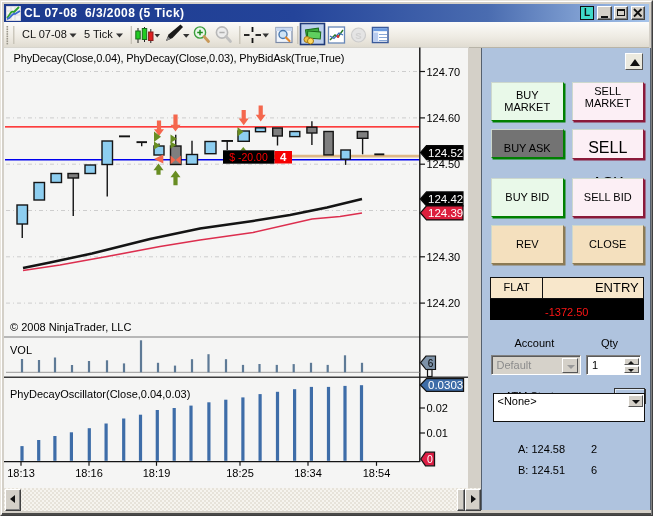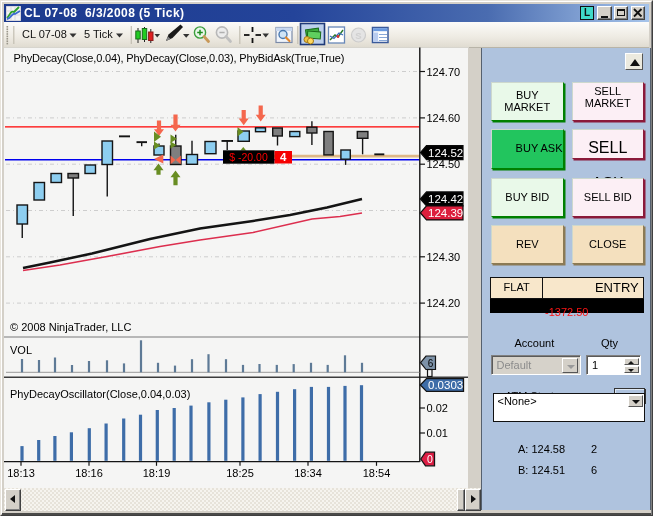--- a/index.html
+++ b/index.html
@@ -256,31 +256,31 @@
 <line x1="379" y1="37.5" x2="387" y2="37.5" stroke="#88a8d8" stroke-width="1"></line>
 <line x1="379" y1="40.5" x2="387" y2="40.5" stroke="#88a8d8" stroke-width="1"></line>
   </svg>
 <div class="abs" style="left:468px;top:47.5px;width:14px;height:441px;background:#d4d0c8;"></div>
 <div class="abs" style="left:481px;top:47.5px;width:170px;height:462px;background:#afc3de;border-left:1.5px solid #55606e;border-right:1.5px solid #55606e;"></div>
 <div class="abs" style="left:624.5px;top:52.5px;width:18px;height:17.5px;background:#eceadf;border:1px solid #fff;border-right-color:#555;border-bottom-color:#555;">
     <div class="abs" style="left:4px;top:5px;width:0;height:0;border-left:5px solid transparent;border-right:5px solid transparent;border-bottom:7px solid #111;"></div>
   </div>
 <div class="abs" style="left:491px;top:81.5px;width:72.5px;height:39px;background:#e9f9e9;border:1px solid #b8c4b8;border-color:#cdd8cd #008000 #008000 #cdd8cd;box-shadow:1.5px 1.5px 0 #008000;font-size:11px;color:#000;text-align:center;padding-top:6px;">BUY<br>MARKET</div>
 <div class="abs" style="left:571.5px;top:81.5px;width:72.5px;height:39px;background:#fceff5;border:1px solid #b8c4b8;border-color:#cdd8cd #8b1a3a #8b1a3a #cdd8cd;box-shadow:1.5px 1.5px 0 #8b1a3a;font-size:11px;color:#000;text-align:center;padding-top:2px;">SELL<br>MARKET</div>
-<div class="abs" style="left:491px;top:129.2px;width:72.5px;height:40px;background:#22c55e;border:1px solid #b8c4b8;border-color:#cdd8cd #008000 #008000 #cdd8cd;box-shadow:1.5px 1.5px 0 #008000;font-size:11px;color:#000;text-align:right;line-height:36px;">BUY ASK</div>
+<div class="abs" style="left:491px;top:129.2px;width:72.5px;height:29px;background:#737373;border:1px solid #b8c4b8;border-color:#cdd8cd #008000 #008000 #cdd8cd;box-shadow:1.5px 1.5px 0 #008000;font-size:11px;color:#000;text-align:center;line-height:36px;">BUY ASK</div>
 <div class="abs" style="left:571.5px;top:129.2px;width:72.5px;height:30px;background:#fceff5;border:1px solid #b8c4b8;border-color:#cdd8cd #8b1a3a #8b1a3a #cdd8cd;box-shadow:1.5px 1.5px 0 #8b1a3a;font-size:16px;color:#000;text-align:center;line-height:36px;">SELL ASK</div>
 <div class="abs" style="left:491px;top:177.8px;width:72.5px;height:39px;background:#e9f9e9;border:1px solid #b8c4b8;border-color:#cdd8cd #008000 #008000 #cdd8cd;box-shadow:1.5px 1.5px 0 #008000;font-size:11px;color:#000;text-align:center;line-height:36px;">BUY BID</div>
 <div class="abs" style="left:571.5px;top:177.8px;width:72.5px;height:39px;background:#fceff5;border:1px solid #b8c4b8;border-color:#cdd8cd #8b1a3a #8b1a3a #cdd8cd;box-shadow:1.5px 1.5px 0 #8b1a3a;font-size:11px;color:#000;text-align:center;line-height:36px;">SELL BID</div>
 <div class="abs" style="left:491px;top:224.5px;width:72.5px;height:39px;background:#f4e0be;border:1px solid #b8c4b8;border-color:#cdd8cd #8b7a55 #8b7a55 #cdd8cd;box-shadow:1.5px 1.5px 0 #8b7a55;font-size:11px;color:#000;text-align:center;line-height:36px;">REV</div>
 <div class="abs" style="left:571.5px;top:224.5px;width:72.5px;height:39px;background:#f4e0be;border:1px solid #b8c4b8;border-color:#cdd8cd #8b7a55 #8b7a55 #cdd8cd;box-shadow:1.5px 1.5px 0 #8b7a55;font-size:11px;color:#000;text-align:center;line-height:36px;">CLOSE</div>
 <div class="abs" style="left:490px;top:277.4px;width:153.5px;height:21.2px;background:#f8e7cb;border:1.2px solid #111;display:flex;gap:48px;">
     <div style="flex:1;border-right:1.2px solid #111;text-align:center;font-size:11px;line-height:19px;color:#000;">FLAT</div>
     <div style="flex:1;text-align:center;font-size:13px;line-height:19px;color:#000;">ENTRY</div>
   </div>
-<div class="abs" style="left:490px;top:298.6px;width:153.5px;height:14px;background:#000;text-align:center;line-height:26.5px;font-size:11px;color:#fd1515;">-1372.50</div>
+<div class="abs" style="left:490px;top:298.6px;width:153.5px;height:21px;background:#000;text-align:center;line-height:26.5px;font-size:11px;color:#fd1515;">-1372.50</div>
 <div class="abs" style="left:514.5px;top:337px;font-size:11px;color:#000;">Account</div>
 <div class="abs" style="left:601px;top:337px;font-size:11px;color:#000;">Qty</div>
 <div class="abs" style="left:490.5px;top:355px;width:90px;height:20px;background:#d6d2ca;border:1px solid #808080;border-color:#808080 #fff #fff #808080;box-shadow:inset 1px 1px 0 #5a5a5a;">
     <div class="abs" style="left:5px;top:2.5px;font-size:11px;color:#8c8c8c;">Default</div>
     <div class="abs" style="right:1.5px;top:1.5px;width:16px;height:15px;background:#d4d0c8;border:1px solid #fff;border-right-color:#555;border-bottom-color:#555;">
       <div class="abs" style="left:4px;top:6px;width:0;height:0;border-left:4px solid transparent;border-right:4px solid transparent;border-top:4px solid #9a9a9a;"></div>
     </div>
   </div>
 <div class="abs" style="left:586px;top:355px;width:55px;height:20px;background:#fff;border:1px solid #808080;border-color:#808080 #fff #fff #808080;box-shadow:inset 1px 1px 0 #5a5a5a;">
     <div class="abs" style="left:5px;top:2.5px;font-size:11px;color:#000;">1</div>

